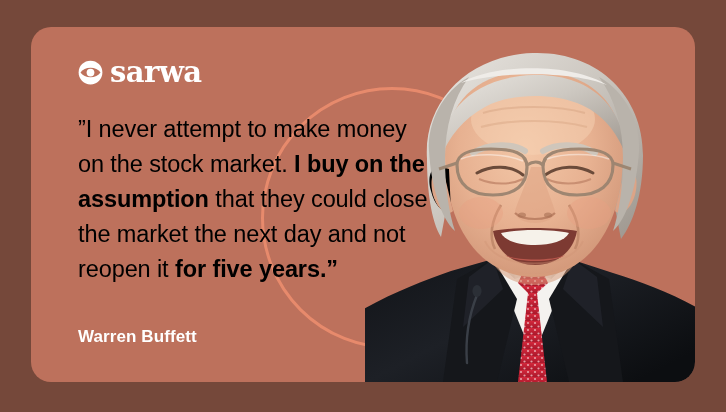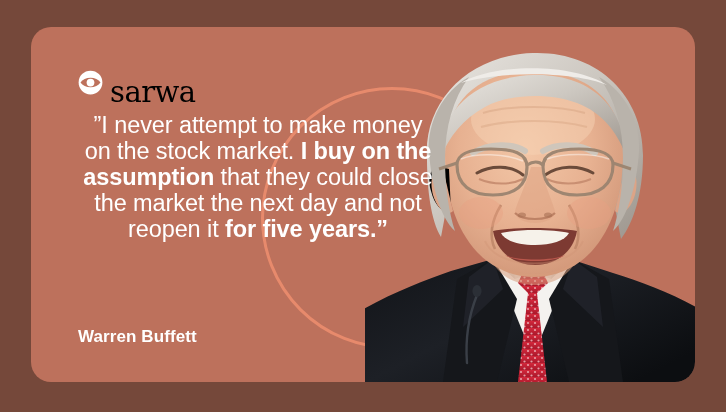--- a/index.html
+++ b/index.html
@@ -41,41 +41,39 @@
 
   
   .logo {
     position:absolute;
     left:47px; top:31px;
     display:flex; align-items:center; gap:7px;
     z-index:4;
   }
   .logo-mark { width:25px; height:25px; display:block; }
   .logo-word {
-    color:#000000;
+    color:#ffffff;
     font-size:29px;
-    font-weight:normal;
+    font-weight:bold;
     letter-spacing:-0.5px;
     font-family:"DejaVu Serif", serif;
     line-height:1;
-    margin-top:20px;
   }
 
   
   .quote {
     position:absolute;
     left:47px; top:85px;
     width:360px;
     z-index:3;
-    color:#ffffff;
+    color:#000000;
     font-size:23.5px;
-    line-height:26px;
+    line-height:35px;
     font-weight:400;
     letter-spacing:-0.1px;
-    text-align:center;
   }
   .quote b { font-weight:bold; }
 
   .attribution {
     position:absolute;
     left:47px; top:300px;
     z-index:3;
     color:#ffffff;
     font-size:17px;
     font-weight:700;

